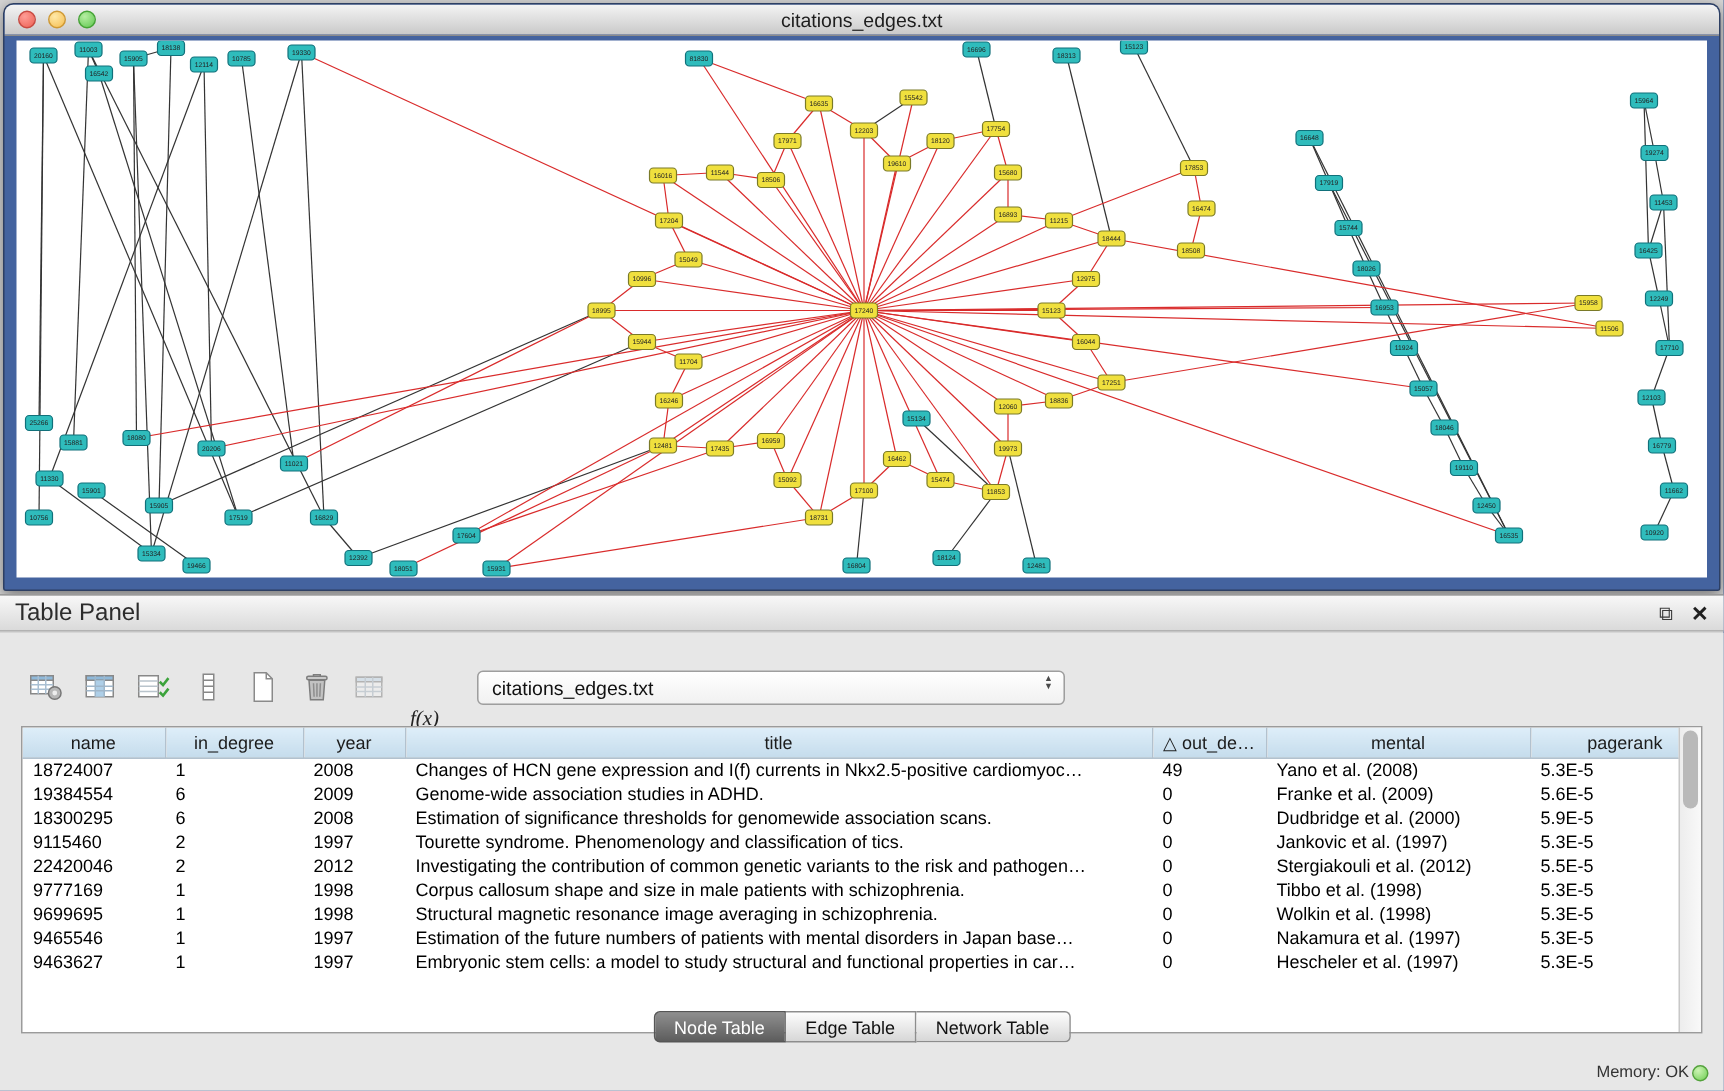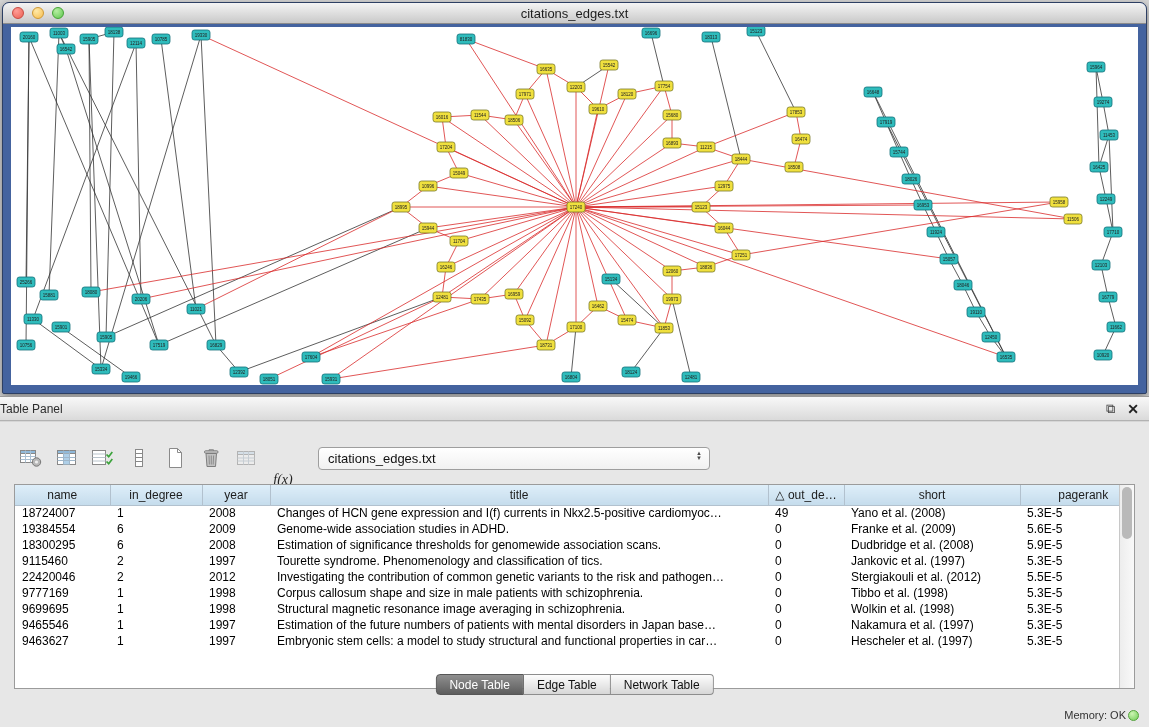--- a/index.html
+++ b/index.html
@@ -31,21 +31,21 @@
   #net { display:block; }
   #net text { font-family:"Liberation Sans", sans-serif; }
 
   
   .panel-header {
     position:absolute; left:0; top:396px; width:1149px; height:25px;
     background:linear-gradient(#f8f8f8,#dadada);
     border-top:1px solid #9a9a9a; border-bottom:1px solid #b2b2b2;
     display:flex; align-items:center;
   }
-  .panel-title { font-size:12px; color:#2c2c2c; }
+  .panel-title { margin-left:10px; font-size:16px; color:#2c2c2c; }
   .panel-hicons { position:absolute; right:10px; top:0; height:100%; display:flex; align-items:center; gap:12px; }
   .hicon { font-size:13px; color:#3c3c3c; cursor:default; line-height:1; }
   .hicon.x { font-weight:bold; font-size:14px; color:#1f1f1f; }
 
   .panel-body { position:absolute; left:0; top:422px; width:1149px; bottom:0; background:#e7e7e7; }
 
   .toolbar { position:absolute; left:16px; top:22px; display:flex; align-items:center; gap:6px; }
   .tbtn {
     width:30px; height:28px; border:none; background:transparent; padding:0;
     display:flex; align-items:center; justify-content:center; border-radius:4px;
@@ -749,21 +749,21 @@
           <col style="width:176px">
           <col style="width:99px">
       </colgroup>
       <thead>
           <tr>
             <th>name</th>
             <th>in_degree</th>
             <th>year</th>
             <th>title</th>
             <th>△ out_de…</th>
-            <th>short</th>
+            <th>mental</th>
             <th>pagerank</th>
           </tr>
         </thead>
       <tbody>
           <tr>
             <td class="c0">18724007</td>
             <td class="c1">1</td>
             <td class="c2">2008</td>
             <td class="c3">Changes of HCN gene expression and I(f) currents in Nkx2.5-positive cardiomyoc…</td>
             <td class="c4">49</td>
@@ -778,21 +778,21 @@
             <td class="c4">0</td>
             <td class="c5">Franke et al. (2009)</td>
             <td class="c6">5.6E-5</td>
           </tr>
           <tr>
             <td class="c0">18300295</td>
             <td class="c1">6</td>
             <td class="c2">2008</td>
             <td class="c3">Estimation of significance thresholds for genomewide association scans.</td>
             <td class="c4">0</td>
-            <td class="c5">Dudbridge et al. (2008)</td>
+            <td class="c5">Dudbridge et al. (2000)</td>
             <td class="c6">5.9E-5</td>
           </tr>
           <tr>
             <td class="c0">9115460</td>
             <td class="c1">2</td>
             <td class="c2">1997</td>
             <td class="c3">Tourette syndrome. Phenomenology and classification of tics.</td>
             <td class="c4">0</td>
             <td class="c5">Jankovic et al. (1997)</td>
             <td class="c6">5.3E-5</td>

